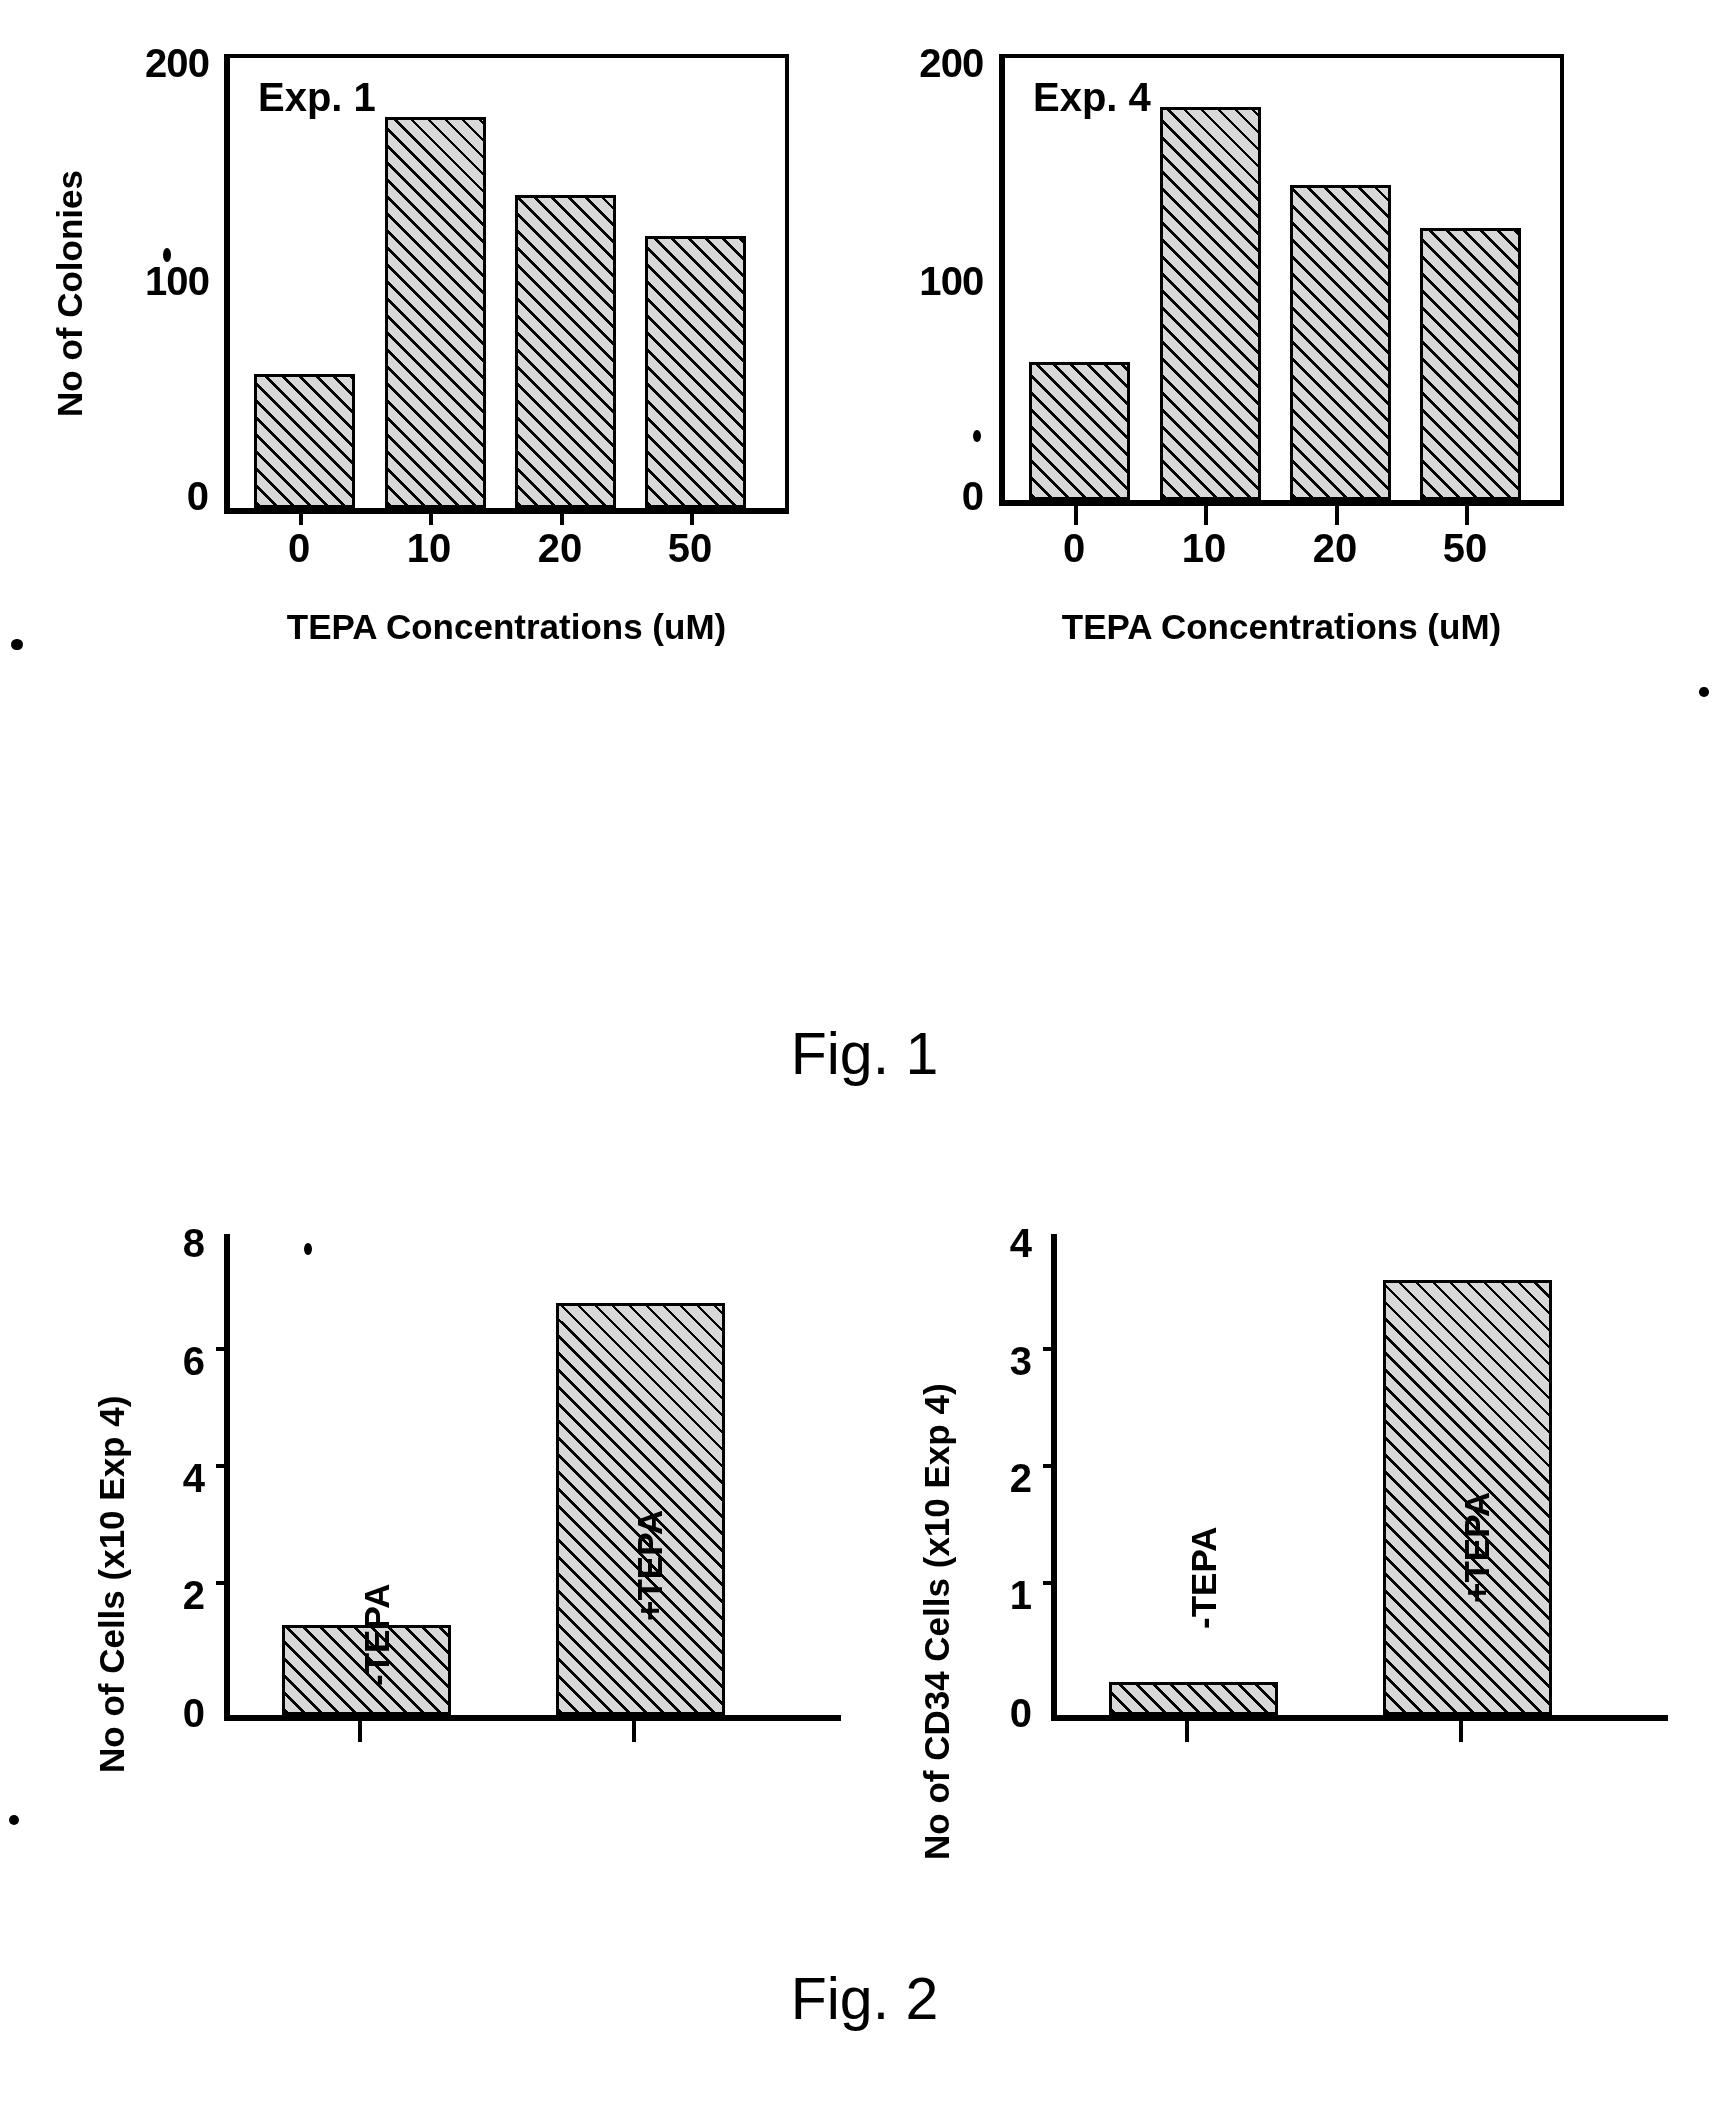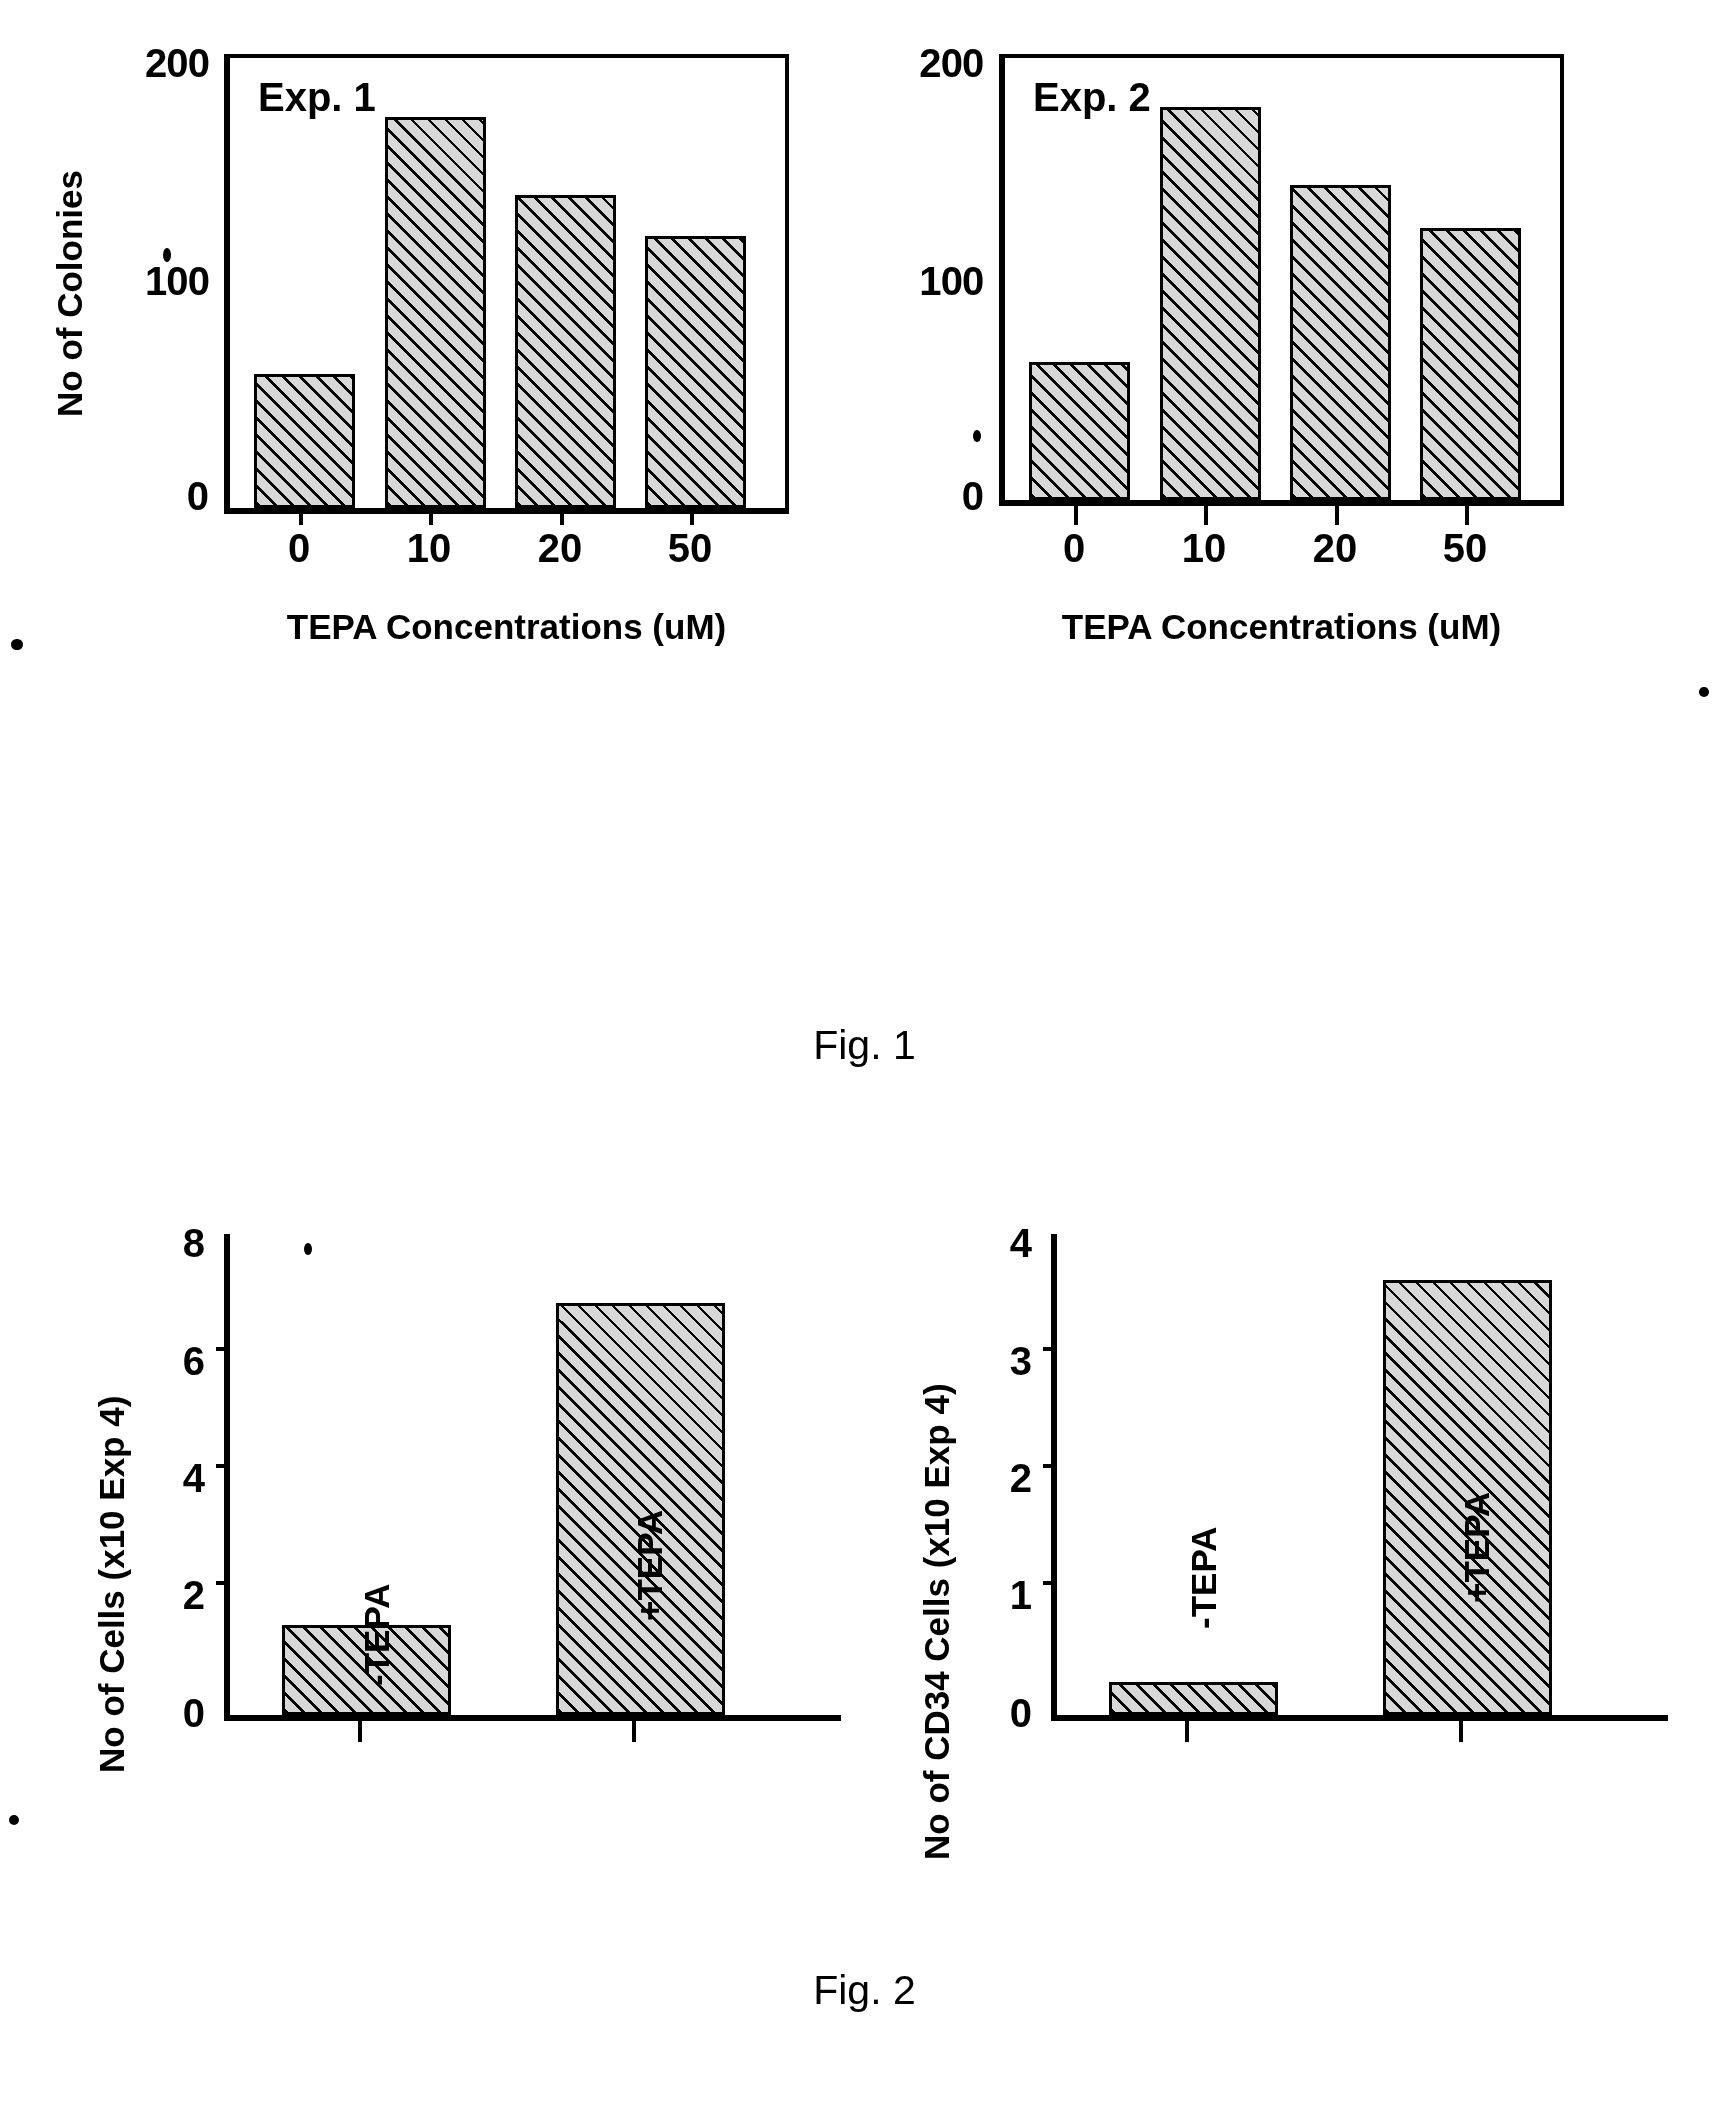--- a/index.html
+++ b/index.html
@@ -107,21 +107,21 @@
     font-size: 35px;
     font-weight: 700;
     transform-origin: 0 0;
     transform: rotate(-90deg);
     white-space: nowrap;
     line-height: 1;
     color: #000;
   }
   .fig-caption {
     position: absolute;
-    font-size: 41px;
+    font-size: 59px;
     font-weight: 400;
     text-align: center;
     line-height: 1;
   }
   .speck {
     position: absolute;
     background: #000;
     border-radius: 50%;
   }
 </style>
@@ -165,21 +165,21 @@
   </div>
 
   <div class="chart" style="left:860px; top:0px; width:860px; height:973px;">
 
     <div class="ytick-label" style="left:-15.6px; top:43px; width:139px;">200</div>
     <div class="ytick-label" style="left:-15.6px; top:261px; width:139px;">100</div>
     <div class="ytick-label" style="left:32px; top:476px; width:91px;">0</div>
 
     <div class="plot" style="left:139px; top:54px; width:565px; height:452px;">
 
-      <div class="panel-label" style="left:28px; top:19px;">Exp. 2</div>
+      <div class="panel-label" style="left:28px; top:19px;">Exp. 4</div>
 
       <div class="bars">
         <div class="bar" style="left:24px;  width:101px; height:138px;"></div>
         <div class="bar" style="left:155px; width:101px; height:393px;"></div>
         <div class="bar" style="left:285px; width:101px; height:315px;"></div>
         <div class="bar" style="left:415px; width:101px; height:272px;"></div>
       </div>
     </div>
 
     <div class="xtick-mark" style="left:214px; top:506px; height:19px;"></div>

